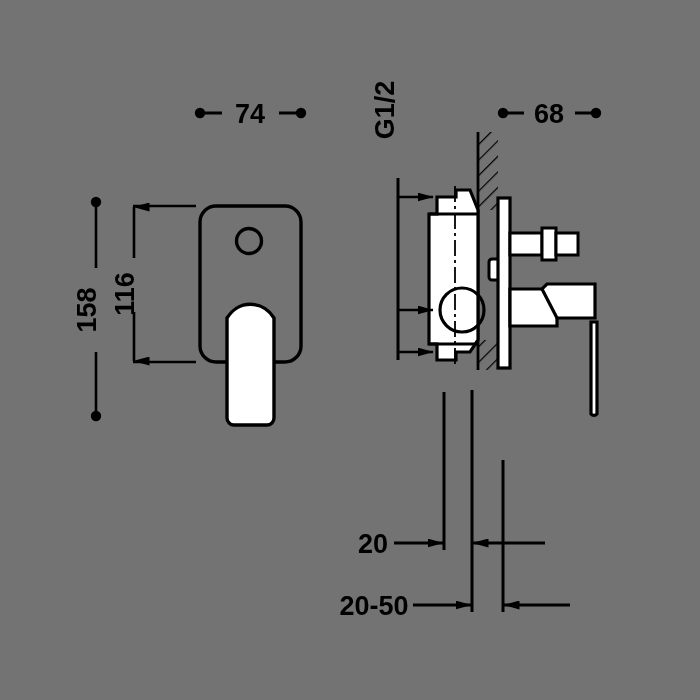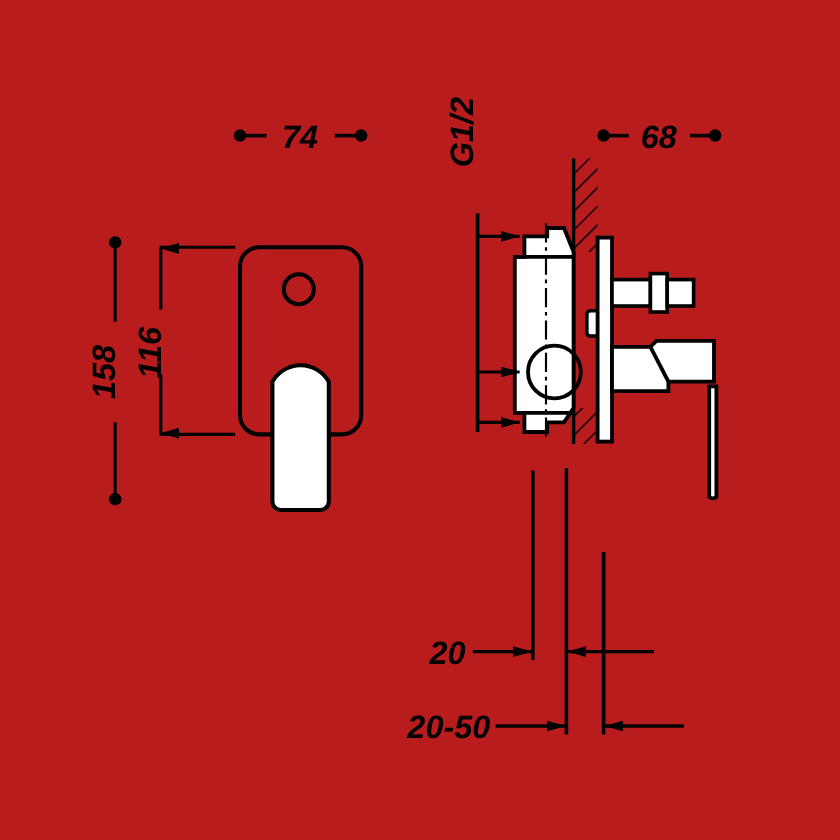--- a/index.html
+++ b/index.html
@@ -8,23 +8,22 @@
     padding: 0;
     background: #ffffff;
   }
   body {
     font-family: "Liberation Sans", sans-serif;
   }
   #drawing-root {
     position: relative;
     width: 700px;
     height: 700px;
-    background: #b91c1c;
+    background: #737373;
     overflow: hidden;
-    font-style: italic;
   }
   #drawing-svg {
     display: block;
     width: 700px;
     height: 700px;
   }
   .dim-text {
     font-family: "Liberation Sans", sans-serif;
     font-weight: bold;
     font-size: 27px;

